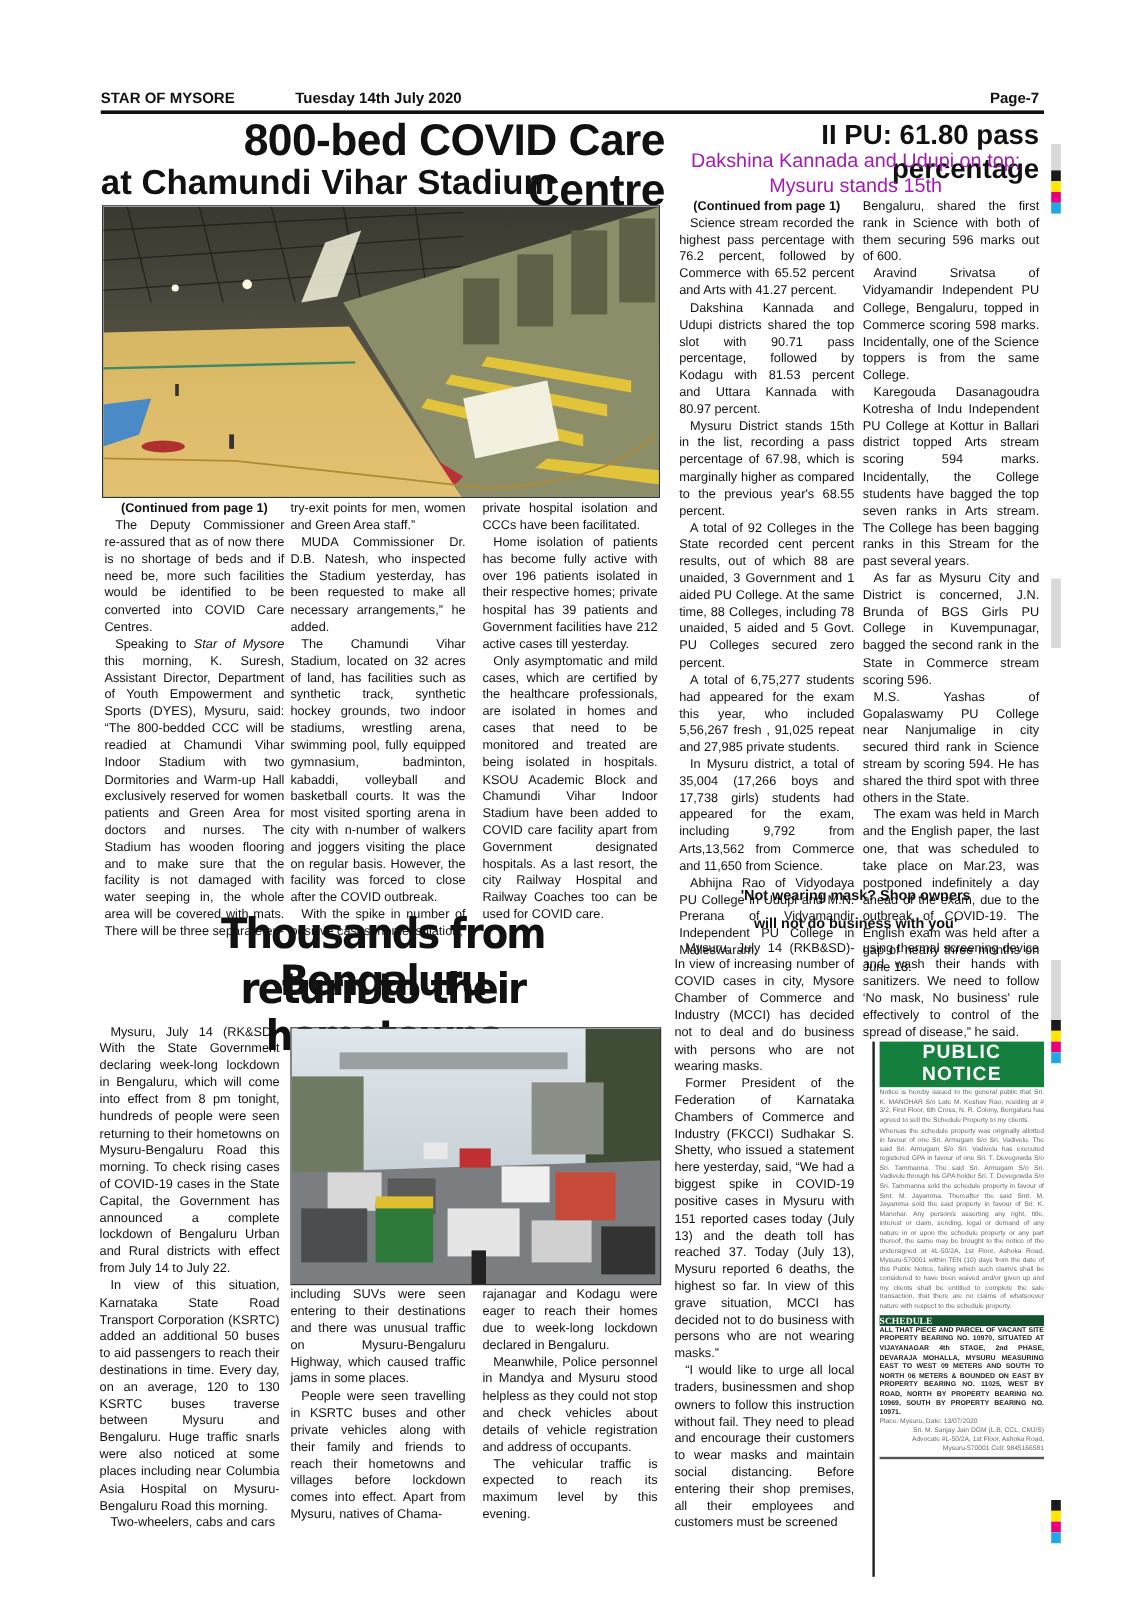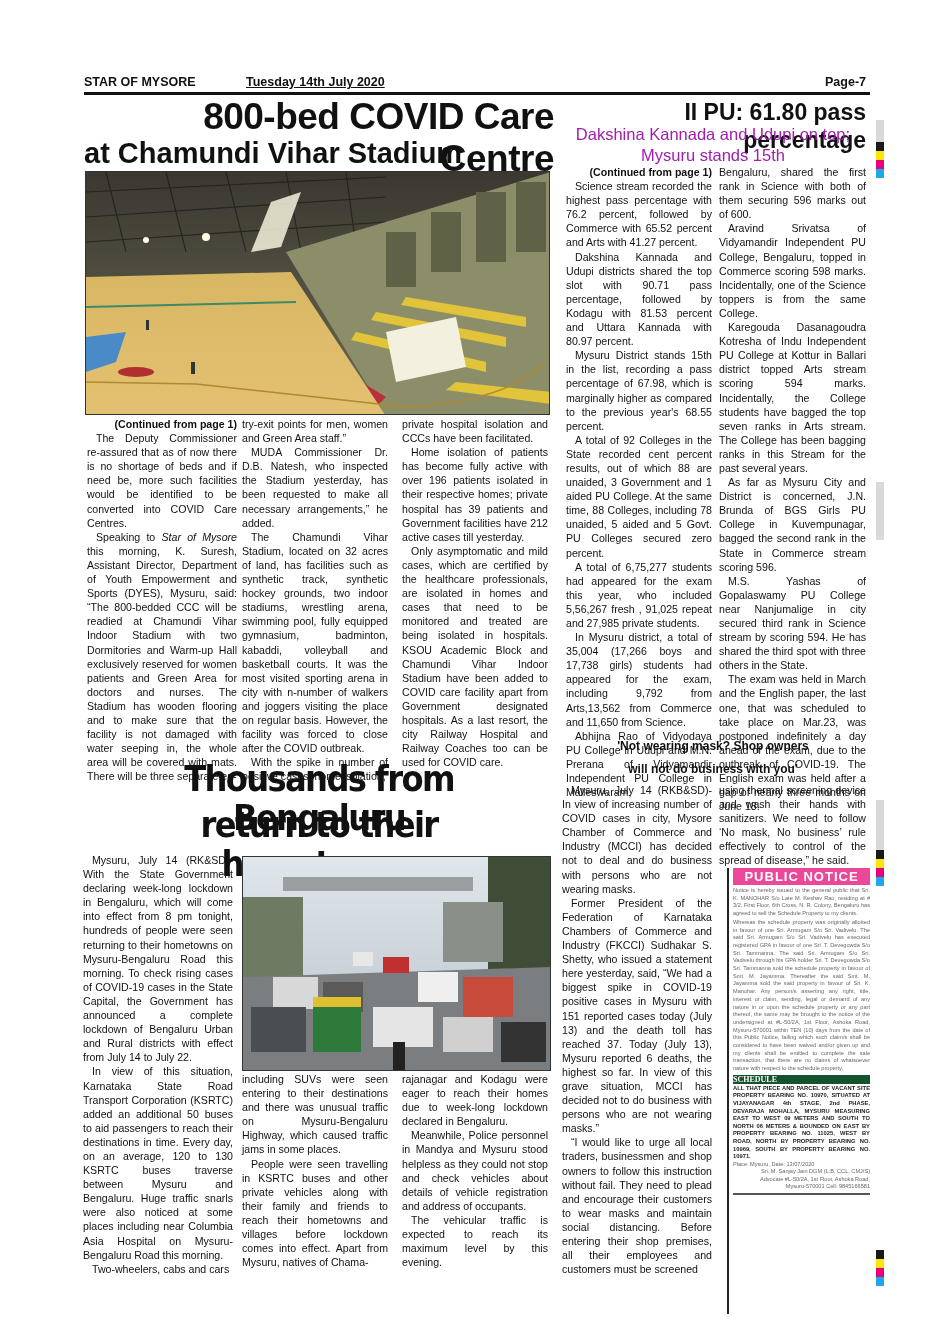--- a/index.html
+++ b/index.html
@@ -4,45 +4,45 @@
 <style>
   * { box-sizing: border-box; margin: 0; padding: 0; }
   html, body { width: 945px; height: 1337px; background: #ffffff; overflow: hidden; }
   body { position: relative; font-family: "Liberation Sans", sans-serif; color: #111; }
 
   .abs { position: absolute; }
 
   
   .mast { left: 84px; top: 74px; width: 786px; height: 18px; font-weight: bold; font-size: 12.5px; }
   .mast .paper { position: absolute; left: 0; top: 1px; }
-  .mast .date { position: absolute; left: 162px; top: 1px; text-decoration: underline; }
+  .mast .date { position: absolute; left: 162px; top: 1px; }
   .mast .page { position: absolute; right: 4px; top: 1px; }
   .rule { left: 84px; top: 92px; width: 786px; height: 3px; background: #111; }
 
   
   .h-covid1 { left: 84px; top: 96px; width: 470px; text-align: right; font-weight: bold; font-size: 37px; letter-spacing: -0.5px; line-height: 42px; }
   .h-covid2 { left: 84px; top: 136px; width: 470px; font-weight: bold; font-size: 29px; line-height: 34px; }
   .h-pu { left: 560px; top: 98px; width: 306px; text-align: right; font-weight: bold; font-size: 23px; line-height: 28px; }
   .h-pu-sub { left: 560px; top: 126px; width: 306px; text-align: center; color: #a21caf; font-size: 16.5px; line-height: 20px; }
 
   .photo { border: 1px solid #333; overflow: hidden; }
   .stadium { left: 85px; top: 171px; width: 465px; height: 244px; }
   .traffic { left: 242px; top: 856px; width: 309px; height: 215px; }
 
   .col { font-size: 10.6px; line-height: 14.1px; text-align: justify; hyphens: manual; }
   .col p { text-indent: 9px; }
-  .col .cont { text-align: right; font-weight: bold; text-indent: 0; }
+  .col .cont { text-align: center; font-weight: bold; text-indent: 0; }
   .col em { font-style: italic; }
 
   .h-thou { left: 84px; top: 760px; width: 470px; text-align: center; font-family: "DejaVu Sans", sans-serif; font-weight: bold; font-size: 35px; line-height: 39px; letter-spacing: -1.8px; transform: scaleX(0.92); transform-origin: center; }
   .h-mask { left: 560px; top: 735px; width: 306px; text-align: center; font-weight: bold; font-size: 12px; line-height: 23px; }
 
   
   .notice { left: 727px; top: 868px; width: 143px; height: 446px; border-left: 2px solid #222; padding-left: 4px; }
-  .notice .title { background: #ec4899; color: #fff; text-align: center; font-weight: bold; font-size: 13px; letter-spacing: 1px; padding: 1px 4px; }
+  .notice .title { background: #15803d; color: #fff; text-align: center; font-weight: bold; font-size: 16px; letter-spacing: 1px; padding: 1px 4px; }
   .notice .body { font-size: 5.6px; line-height: 7.7px; color: #666; text-align: justify; margin-top: 2px; }
   .notice .body p { margin-bottom: 1px; }
   .notice .sched { background: #14532d; color: #fff; text-align: left; font-weight: bold; font-size: 8px; margin: 2px 0 1px 0; font-family: Liberation Serif, serif; }
   .notice .sbody { font-size: 5.8px; line-height: 7.6px; font-weight: bold; color: #222; text-align: justify; }
   .notice .sig { font-size: 5.6px; line-height: 7.5px; color: #666; text-align: right; }
   .notice .place { font-size: 5.6px; line-height: 7.5px; color: #666; }
   .notice .botline { height: 2px; background: #555; margin-top: 2px; }
 
   
   .bar { left: 876px; width: 8px; }

